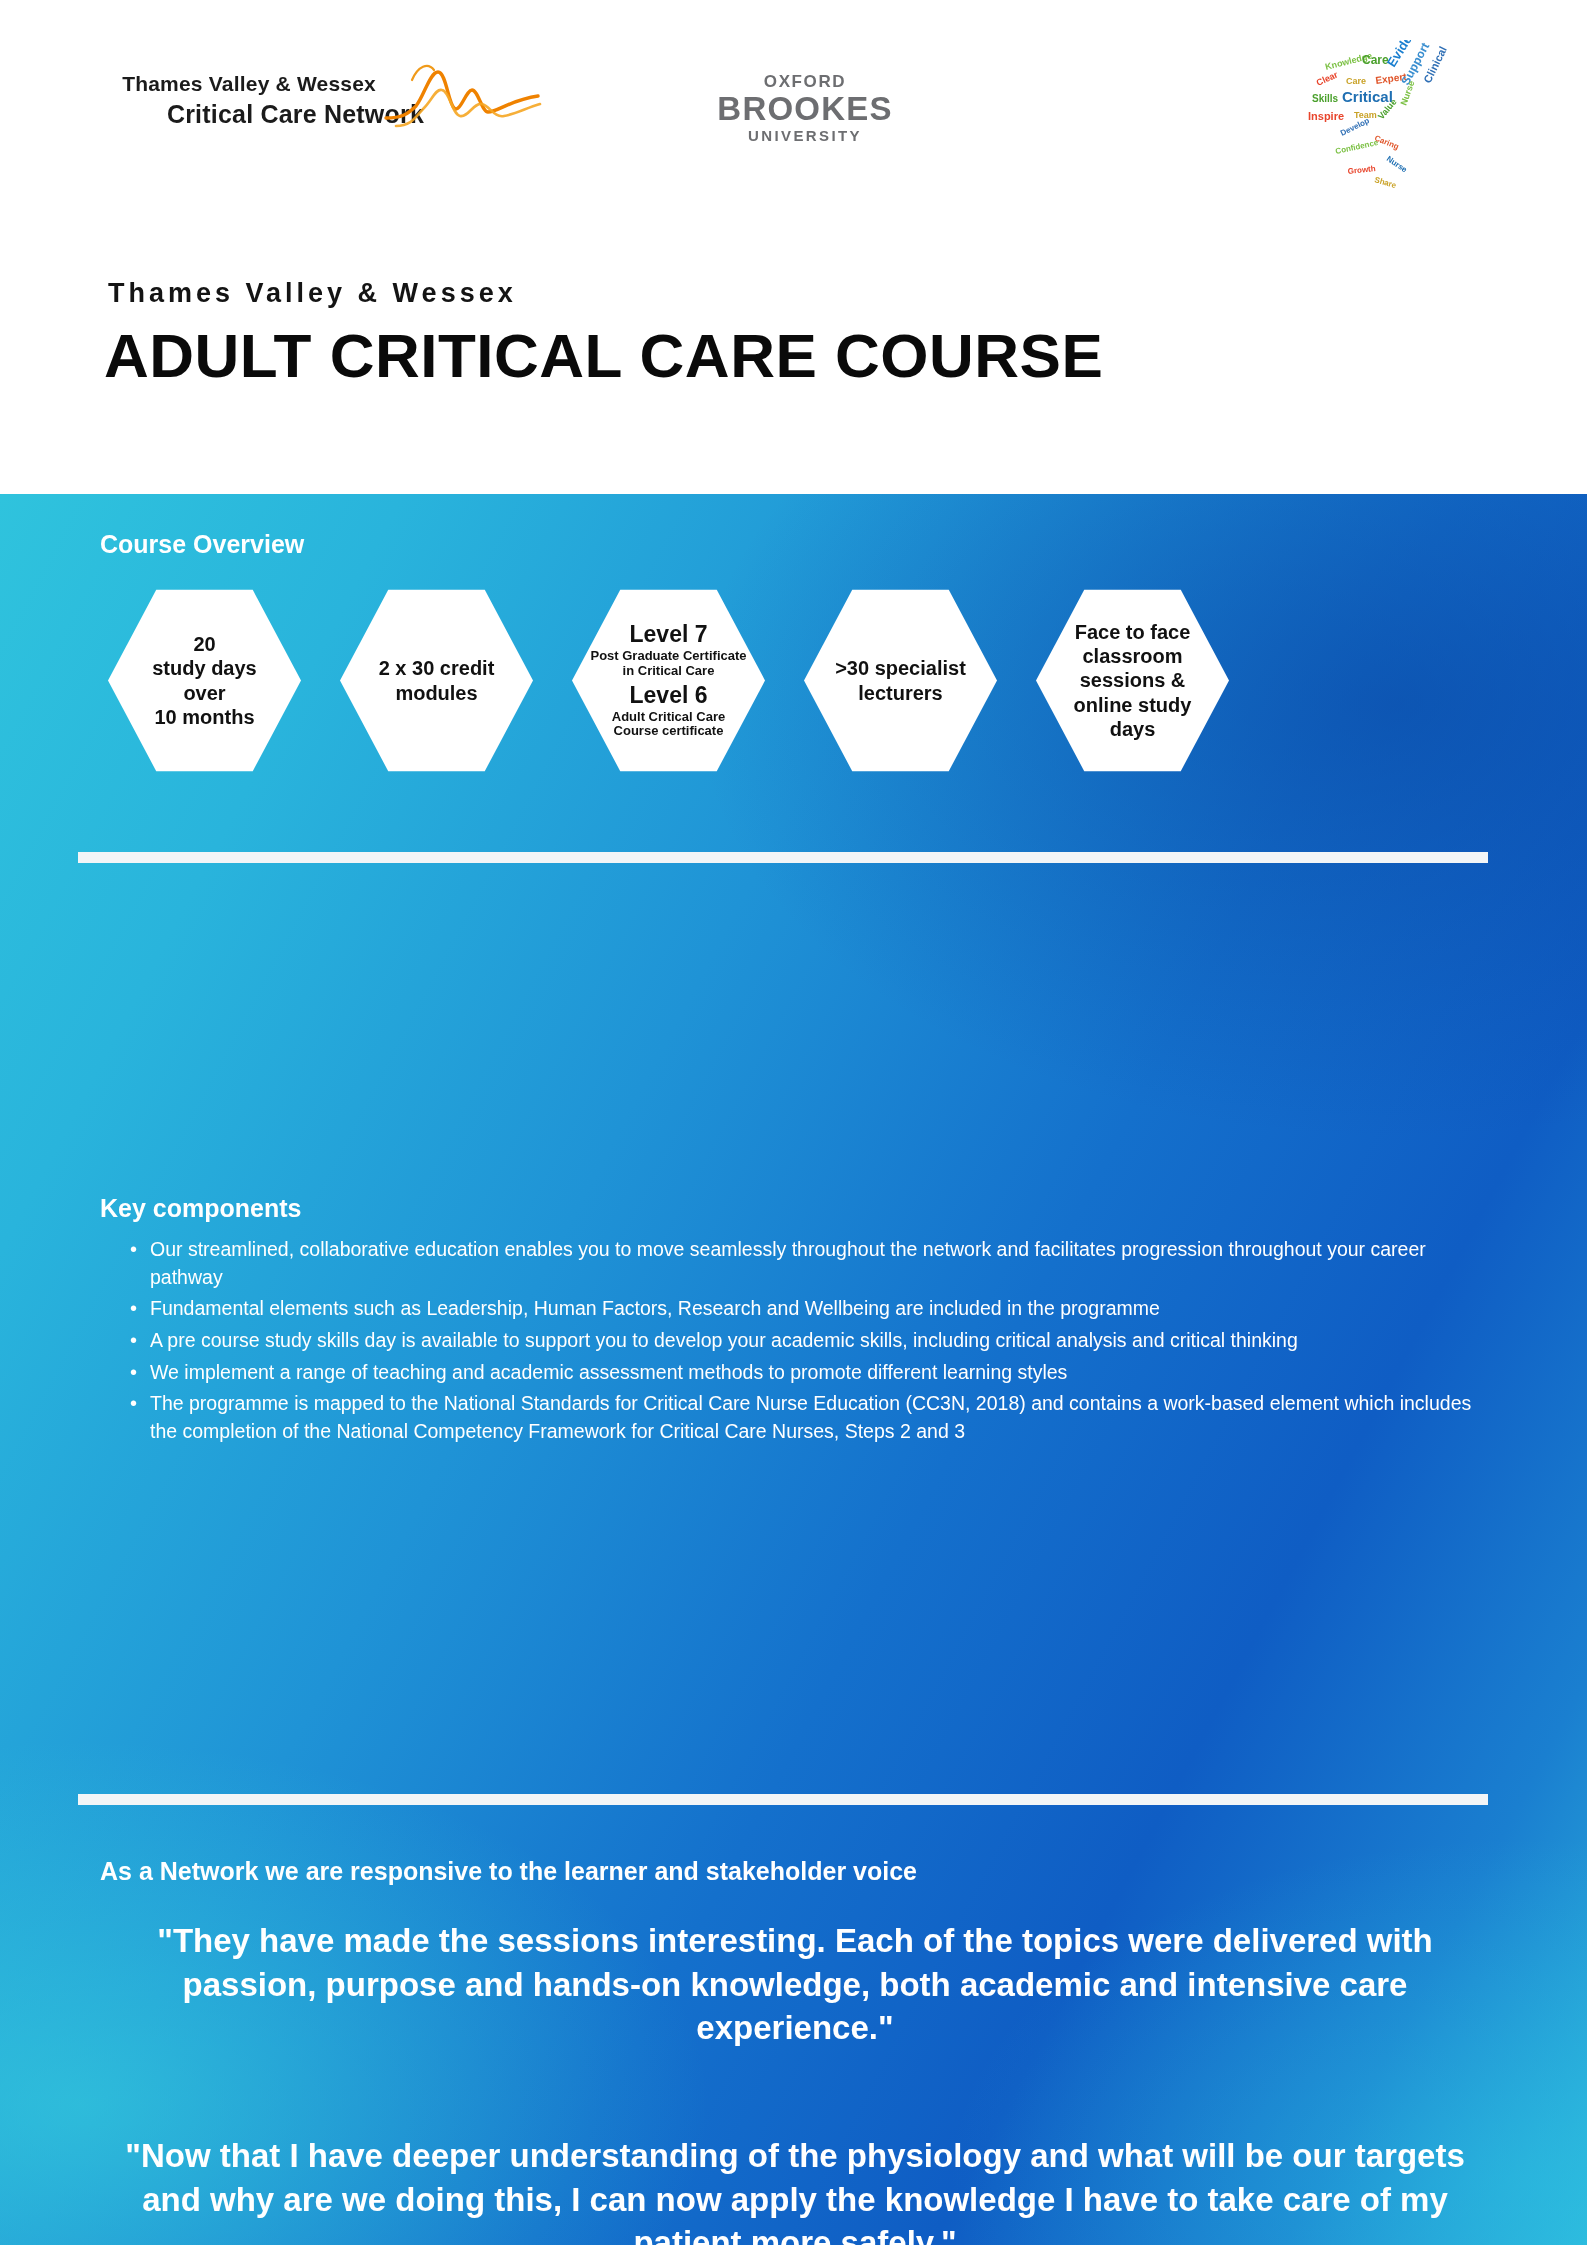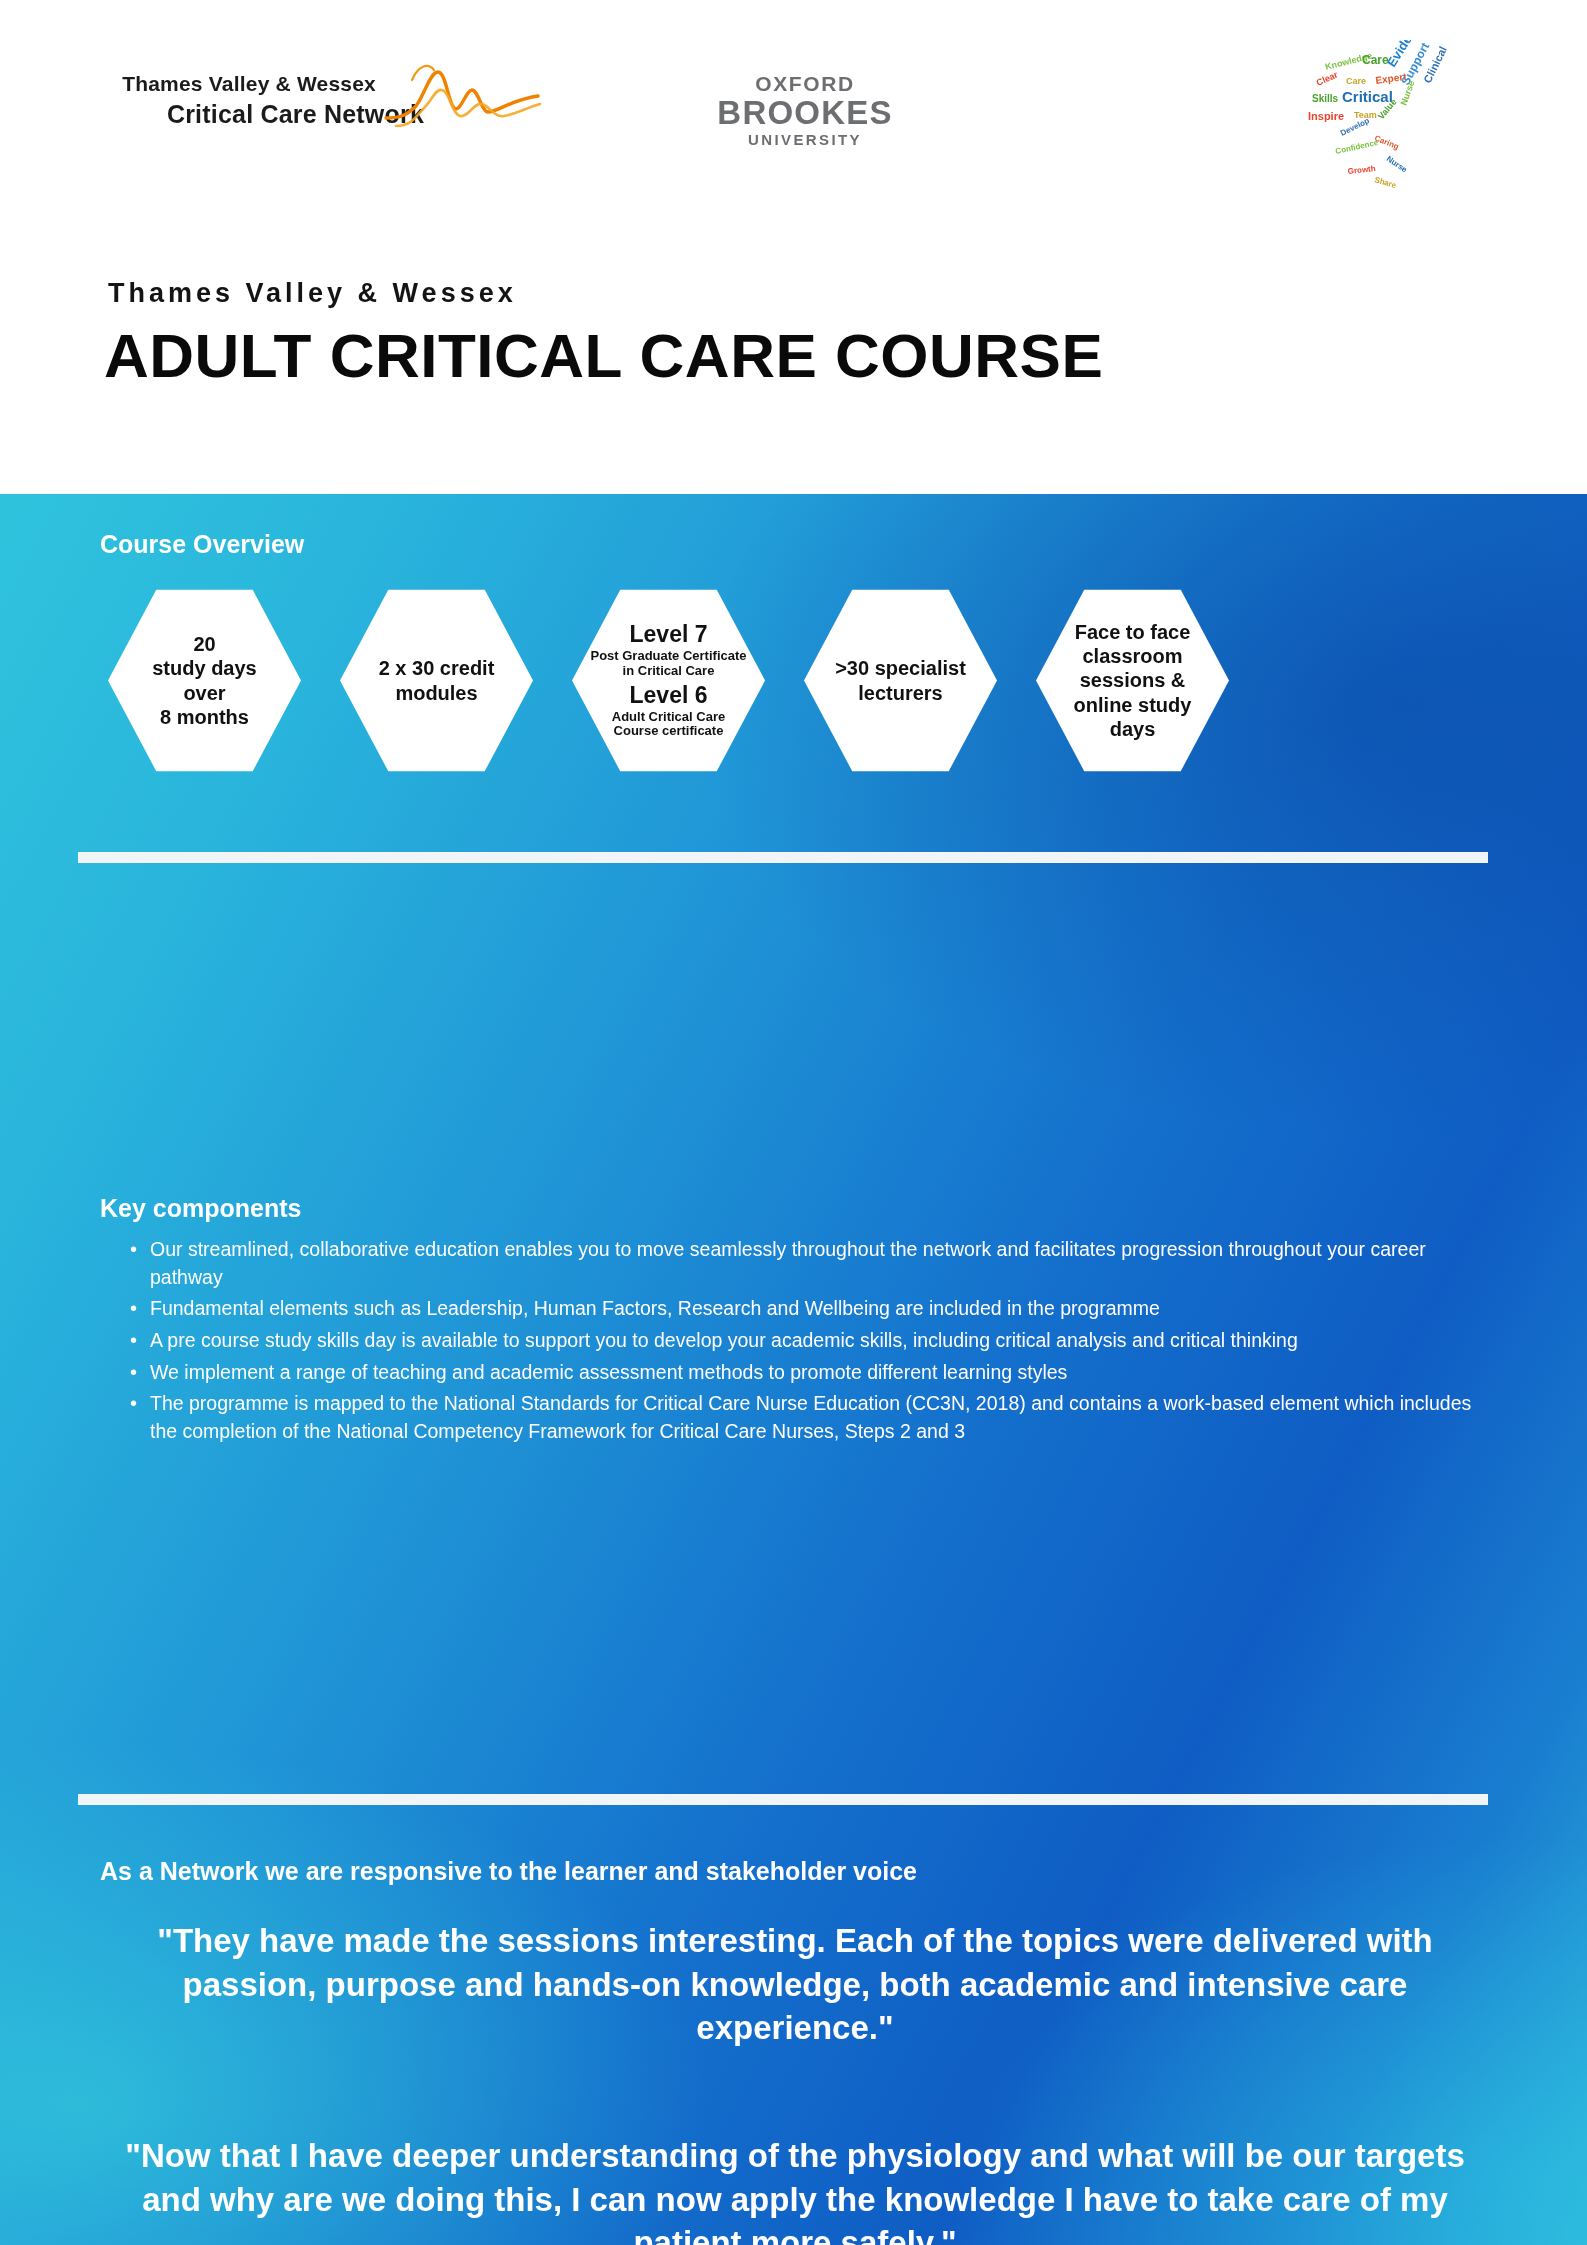--- a/index.html
+++ b/index.html
@@ -61,21 +61,21 @@
   }
 
   .logo-brookes {
     position: absolute;
     left: 690px;
     top: 72px;
     width: 230px;
     text-align: center;
     color: #6d6e71;
   }
-  .logo-brookes .ob-l1 { font-size: 21px; font-weight: bold; letter-spacing: 1.6px; }
+  .logo-brookes .ob-l1 { font-size: 17px; font-weight: bold; letter-spacing: 1.6px; }
   .logo-brookes .ob-l2 { font-size: 33px; font-weight: bold; letter-spacing: 1.2px; line-height: 1.05; }
   .logo-brookes .ob-l3 { font-size: 15px; font-weight: bold; letter-spacing: 2.4px; }
 
   .logo-wordcloud {
     position: absolute;
     left: 1290px;
     top: 40px;
     width: 180px;
     height: 160px;
   }
@@ -286,21 +286,21 @@
 
     <div class="section-title" style="left:100px; top:36px;">Course Overview</div>
 
     <div class="hex-row">
 
       <div class="hex hex0">
         <div class="inner">
           <span>20</span><br>
           <span>study days</span><br>
           <span>over</span><br>
-          <span>8 months</span>
+          <span>10 months</span>
         </div>
       </div>
 
       <div class="hex hex1">
         <div class="inner">
           <span>2 x 30 credit</span><br>
           <span>modules</span>
         </div>
       </div>
 

